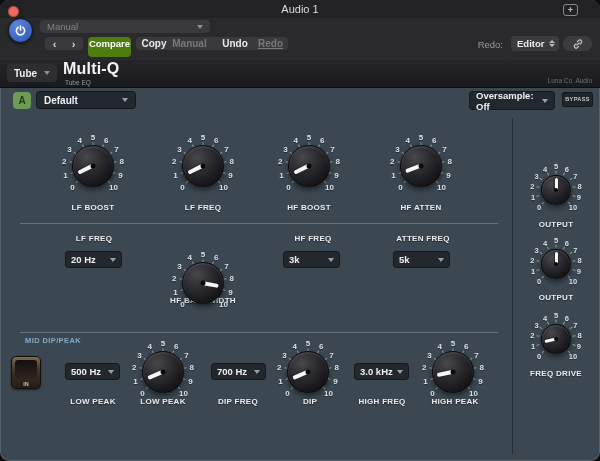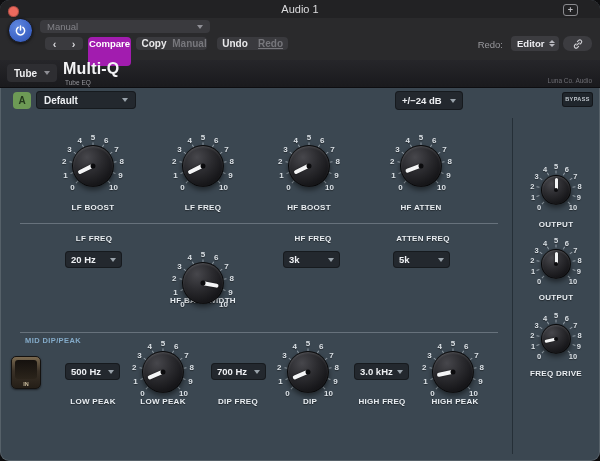--- a/index.html
+++ b/index.html
@@ -19,22 +19,22 @@
   .power-btn{left:8px;top:18px;width:25px;height:25px;border-radius:50%;
     background:radial-gradient(circle at 35% 30%, #5e86de, #3d64c6 65%, #2f4f9d);
     border:1px solid #17171a;box-shadow:0 1px 3px rgba(0,0,0,.6);display:flex;align-items:center;justify-content:center;}
   .dd-chrome{background:#3a3a3e;border-radius:4px;display:flex;align-items:center;color:#828288;}
   .manual-dd{left:40px;top:20px;width:170px;height:13px;font-size:9.5px;padding:0 7px;}
   .manual-dd .sp{flex:1;}
   .grp{background:#3a3a3e;border-radius:4px;display:flex;align-items:center;height:13px;top:37px;}
   .grp span{display:block;text-align:center;font-size:10px;font-weight:600;line-height:13px;}
   .nav-grp{left:45px;width:38px;}
   .nav-grp span{width:19px;color:#d9d9dc;font-size:11px;line-height:12px;}
-  .compare-btn{left:88px;top:37px;width:43px;height:29px;background:#a21caf;border-radius:4px;color:#fff;font-size:9.5px;font-weight:600;text-align:center;line-height:13px;}
-  .cp-grp{left:136px;width:71px;}
+  .compare-btn{left:88px;top:37px;width:43px;height:20px;background:#4d7c0f;border-radius:4px;color:#fff;font-size:9.5px;font-weight:600;text-align:center;line-height:13px;}
+  .cp-grp{left:136px;width:90px;}
   .cp-grp .on{width:36px;color:#e9e9eb;}
   .cp-grp .off{width:35px;color:#77777c;}
   .ur-grp{left:217px;width:71px;}
   .ur-grp .on{width:36px;color:#e9e9eb;}
   .ur-grp .off{width:35px;color:#77777c;text-decoration:underline;}
   .view-label{left:453px;top:39px;width:50px;text-align:right;font-size:9.5px;color:#98989d;}
   .editor-dd{left:511px;top:36px;width:48px;height:15px;background:#3c3c40;border-radius:4px;display:flex;align-items:center;color:#ececf0;font-size:9.5px;font-weight:600;padding:0 4px 0 6px;}
   .editor-dd .sp{flex:1;}
   .stepper{display:flex;flex-direction:column;gap:1px;}
   .stepper i{display:block;width:0;height:0;border-left:3px solid transparent;border-right:3px solid transparent;}
@@ -147,22 +147,22 @@
   <div class="abs plug-title">Multi-Q</div>
   <div class="abs plug-sub">Tube EQ</div>
   <div class="abs brand">Luna Co. Audio</div>
 
   <div class="abs slot-badge">A</div>
   <div class="abs dd-dark preset-dd">
     <span>Default</span>
     <span class="sp"></span>
       <i class="chev"></i>
   </div>
-  <div class="abs dd-dark range-dd">
-    <span>+/−24 dB</span>
+  <div class="abs dd-dark ovs-dd">
+    <span>Oversample: Off</span>
     <span class="sp"></span>
       <i class="chev"></i>
   </div>
   <div class="abs bypass-btn">BYPASS</div>
 
   <div class="abs h-div" style="left:20px;top:223px;width:478px;"></div>
   <div class="abs h-div" style="left:20px;top:332px;width:478px;"></div>
   <div class="abs v-div"></div>
 
   <div class="knob knob-big" style="left:55px;top:128px;">

